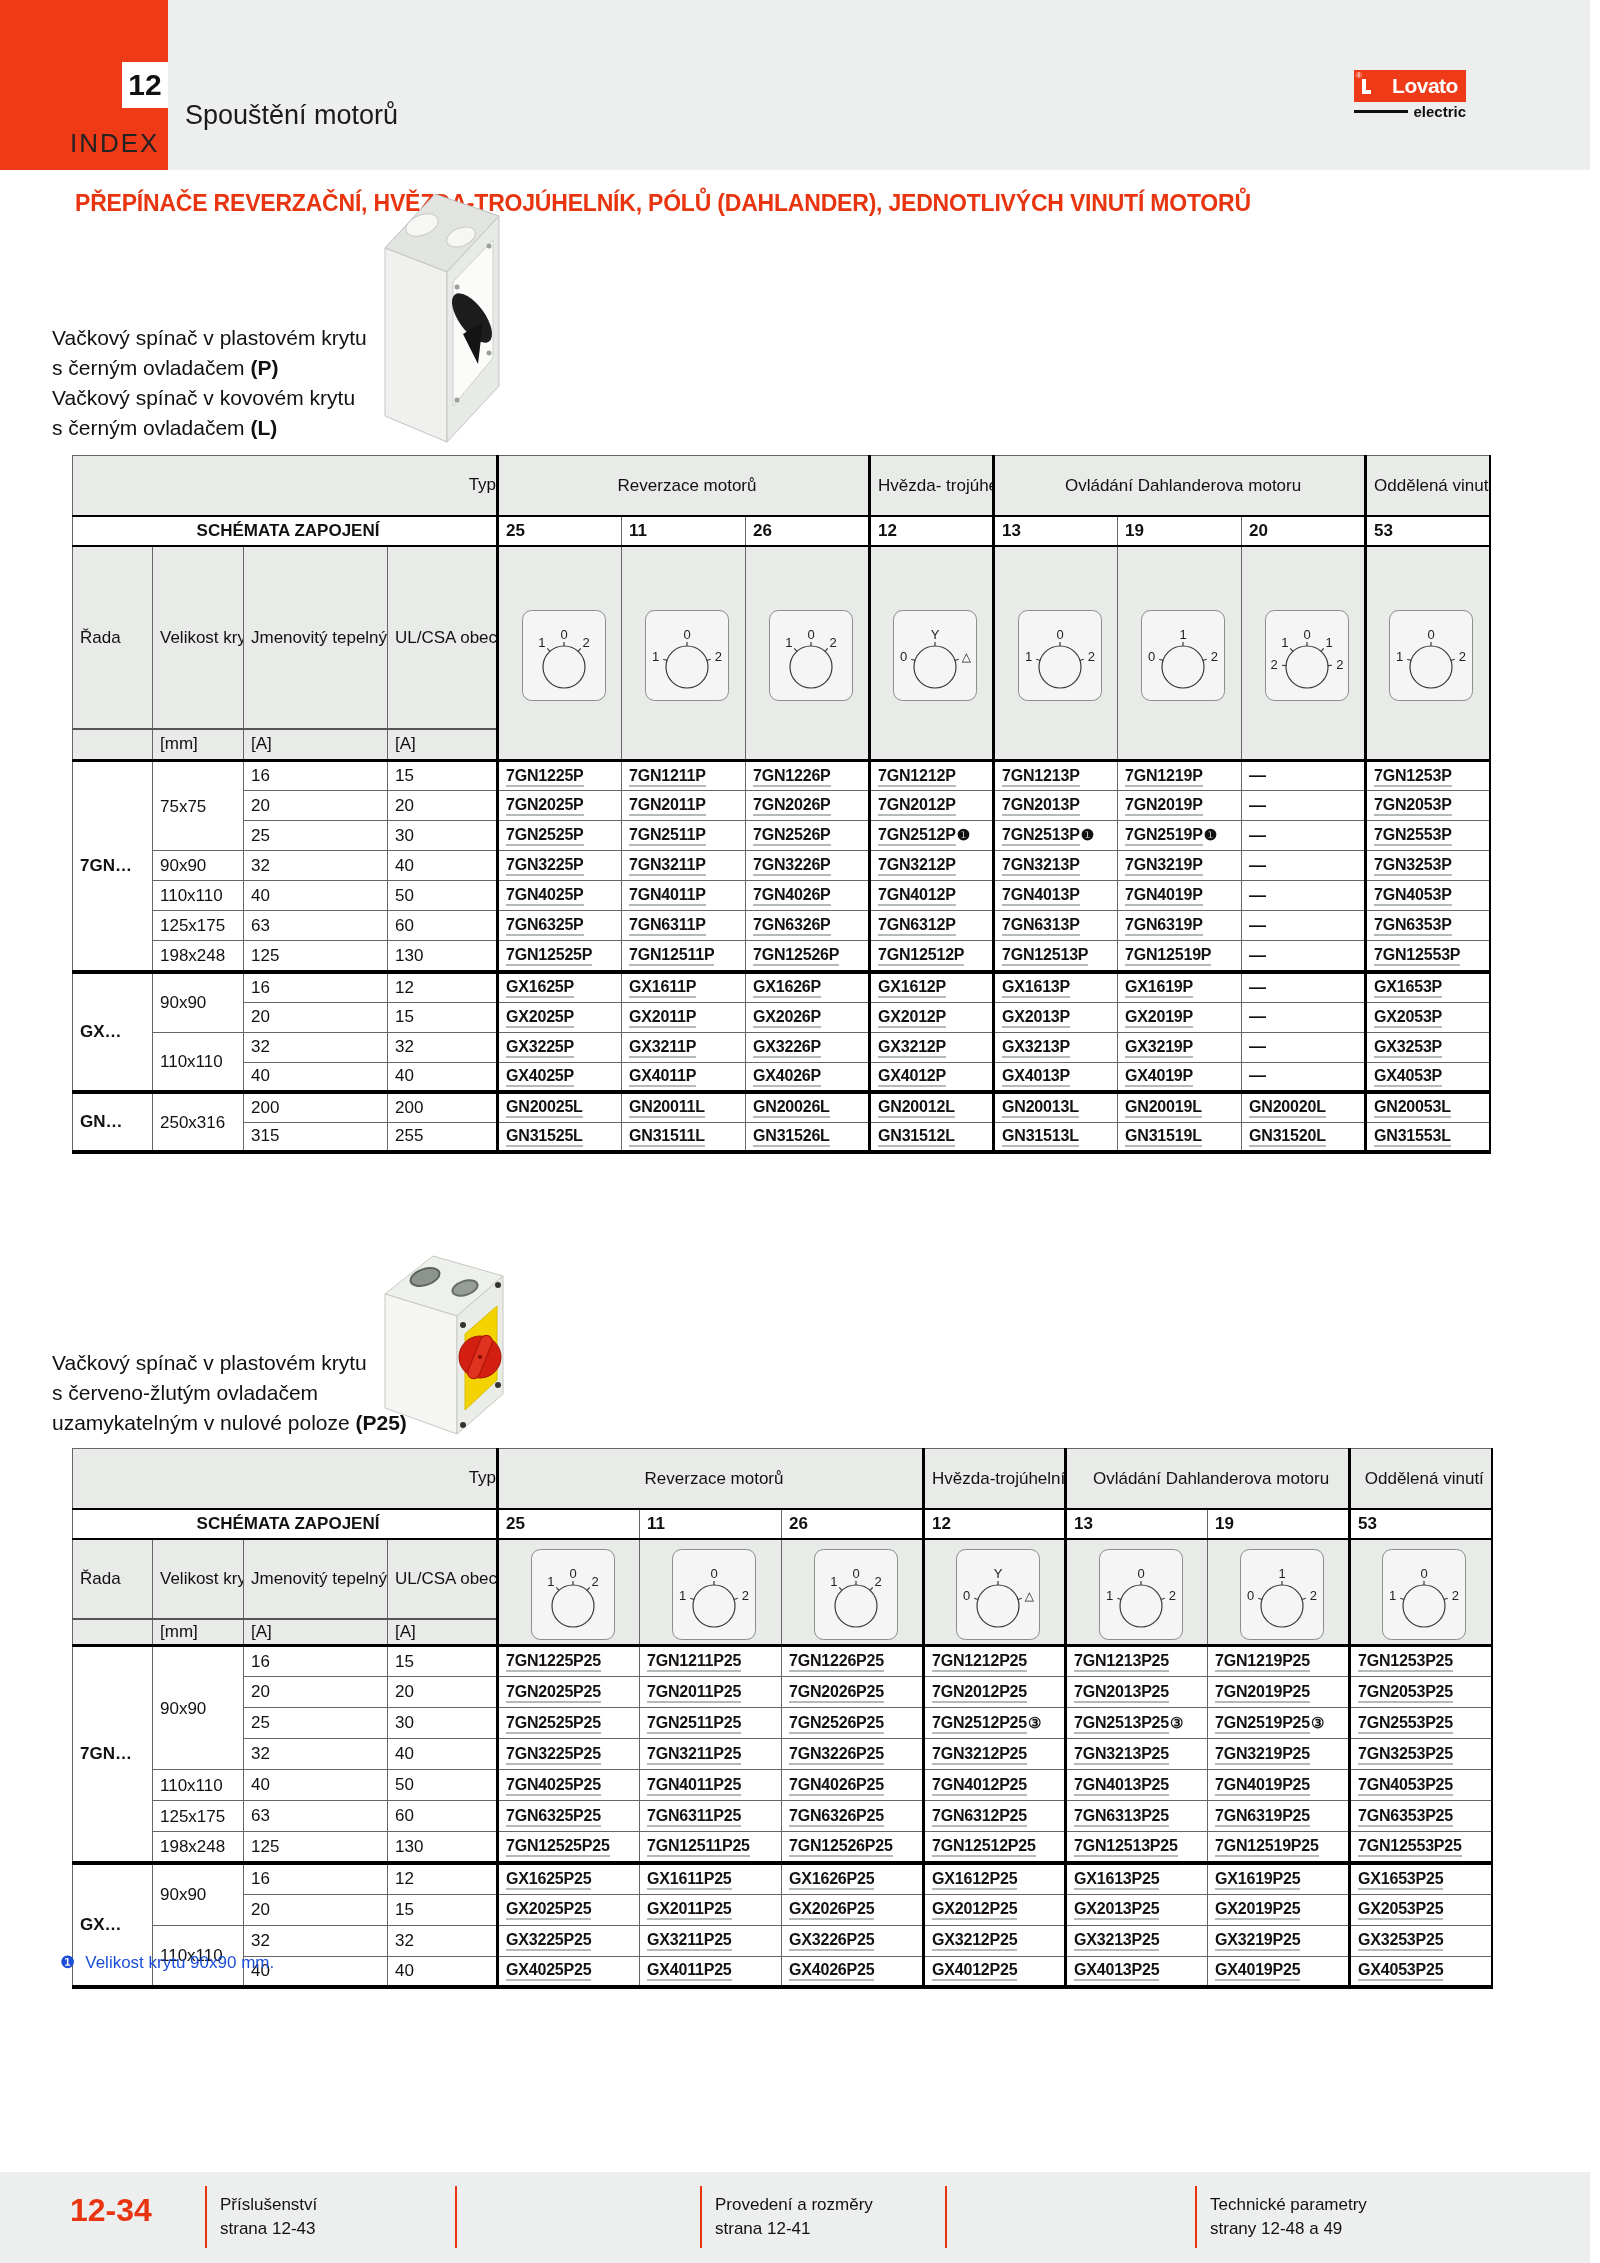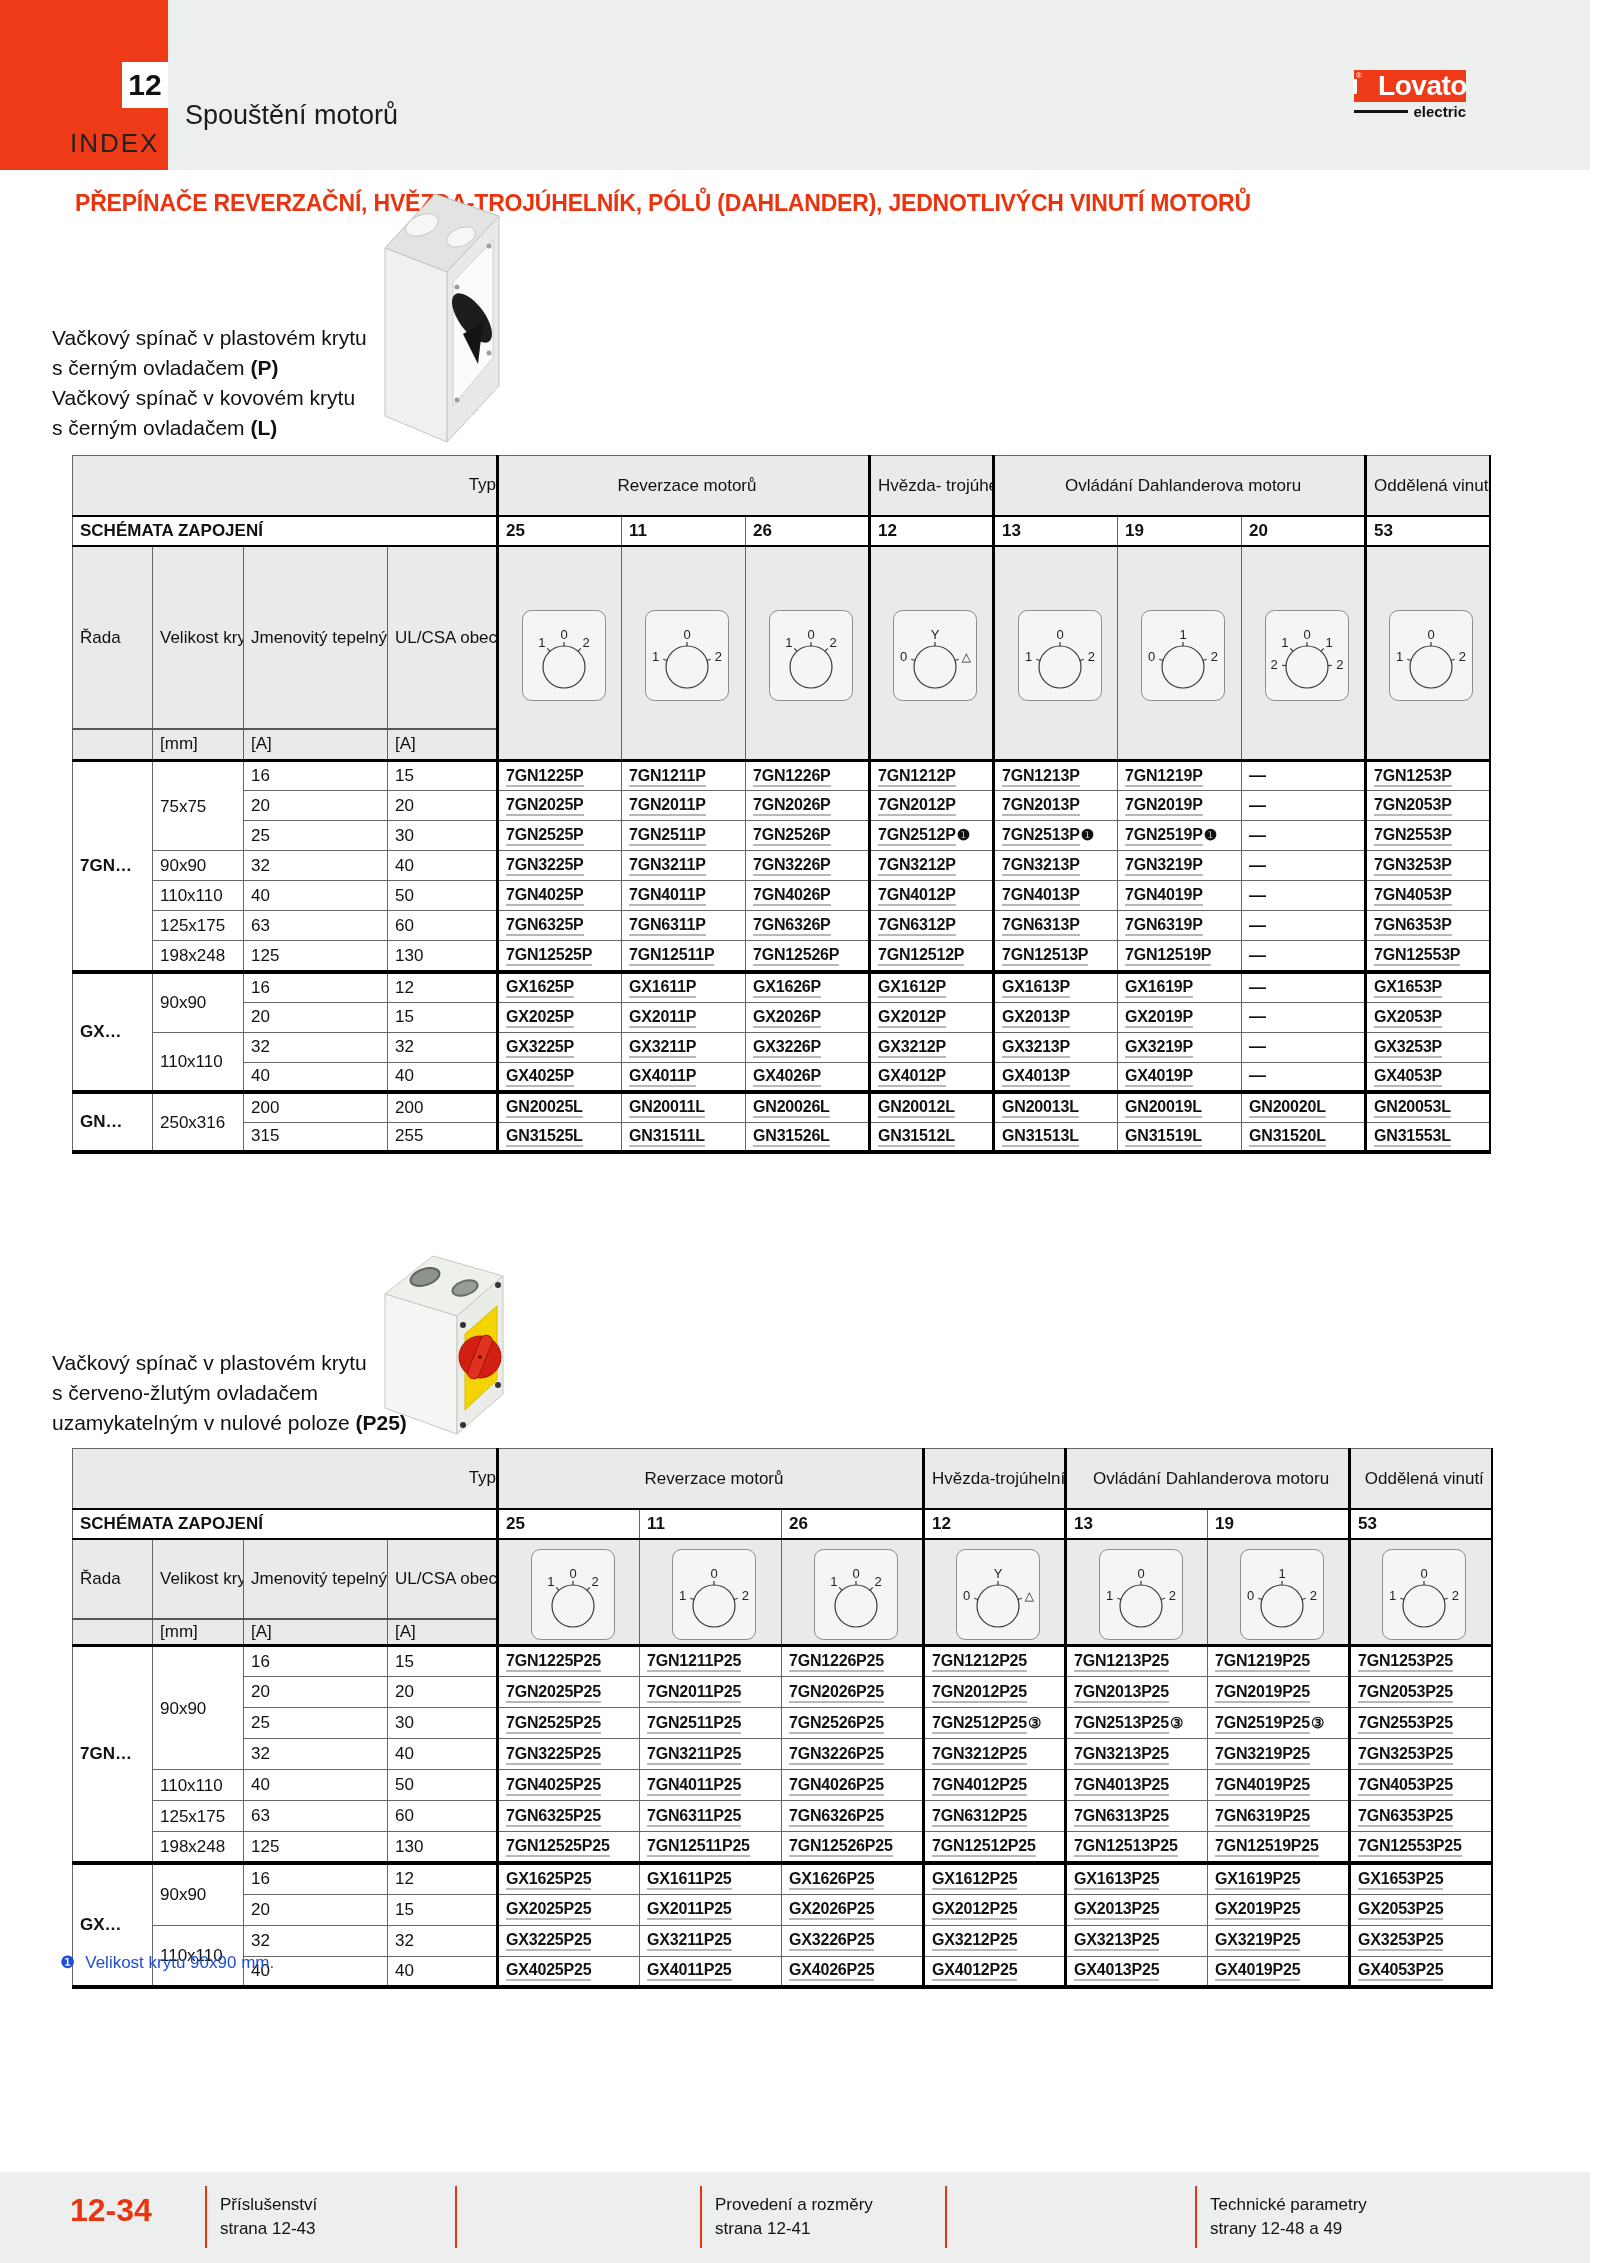--- a/index.html
+++ b/index.html
@@ -13,21 +13,21 @@
                 display:flex; align-items:center; justify-content:center; font-size:30px; font-weight:bold; color:#111; }
   .indexlbl { position:absolute; left:70px; top:128px; font-size:26px; color:#222; letter-spacing:2px; }
   .ptitle { position:absolute; left:185px; top:48px; font-size:34px; font-weight:bold; color:#111; }
   .psub   { position:absolute; left:185px; top:100px; font-size:27px; color:#1a1a1a; }
 
   
   .logo { position:absolute; left:1354px; top:70px; width:112px; }
   .logobox { background:#ee3a17; height:32px; display:flex; align-items:center; justify-content:center; position:relative; }
   .logobox .reg { position:absolute; left:2px; top:1px; color:#fff; font-size:8px; }
   .lmark { width:9px; height:15px; border-left:4px solid #fff; border-bottom:4px solid #fff; display:inline-block; margin-right:3px; }
-  .logobox .brand { color:#fff; font-weight:bold; font-size:28px; letter-spacing:-0.5px;margin-left:18px; }
+  .logobox .brand { color:#fff; font-weight:bold; font-size:21px; letter-spacing:-0.5px;margin-left:18px; }
   .logosub { display:flex; align-items:center; margin-top:1px; }
   .logosub .rule { flex:1 1 auto; height:3px; background:#111; margin-right:5px; }
   .logosub .sub { font-size:15px; font-weight:bold; color:#111; }
 
   .heading { position:absolute; left:75px; top:190px; font-size:23px; font-weight:bold; color:#e8340f; letter-spacing:-0.2px; white-space:nowrap; }
 
   .intro { position:absolute; font-size:21px; color:#111; line-height:30px; }
   .intro b { font-weight:bold; }
 
   .photo { position:absolute; }
@@ -37,21 +37,21 @@
               border:1px solid #555; border-right:2px solid #000; border-bottom:4px solid #000; }
   table.cat td { border:1px solid #666; padding:0 0 0 7px; font-size:17px; color:#111;
                  white-space:nowrap; overflow:hidden; vertical-align:middle; }
   .cat1 td { height:30px; }
   .cat2 td { height:31px; }
   td.mv { border-left:3px solid #000 !important; }
   td.gsep { border-top:4px solid #000 !important; }
   td.bodystart { border-top:3px solid #000 !important; }
   td.typcell { background:#e9ebe9; text-align:right; padding-right:10px; font-size:18px; }
   td.ghead { background:#e9ebe9; text-align:center; white-space:pre-line; font-size:16px; line-height:21px; padding:0 2px; }
-  td.schlabel { color:#e8340f; font-weight:bold; text-align:left; padding-right:8px; font-size:16px;
+  td.schlabel { color:#e8340f; font-weight:bold; text-align:center; padding-right:8px; font-size:16px;
                 border-top:2px solid #000 !important; border-bottom:2px solid #000 !important; }
   td.schnum { color:#e8340f; font-weight:bold; font-size:17px;
               border-top:2px solid #000 !important; border-bottom:2px solid #000 !important; }
   td.lblcell { background:#e9ebe9; vertical-align:bottom; white-space:pre-line; line-height:21px; padding-bottom:5px; font-size:16.5px; }
   td.unitcell { background:#e9ebe9; border-top:2px solid #555 !important; font-size:16.5px; }
   td.symcell { background:#e9ebe9; vertical-align:top; padding:0; }
   td.rada { font-weight:bold; font-size:17px;margin-top:33px; }
   td.size { vertical-align:top; line-height:29px; padding-left:8px; }
   span.code { font-weight:bold; font-size:16px; border-bottom:2px solid #b4bbb7; display:inline-block; letter-spacing:-0.2px; }
   span.dash { font-weight:bold; }

